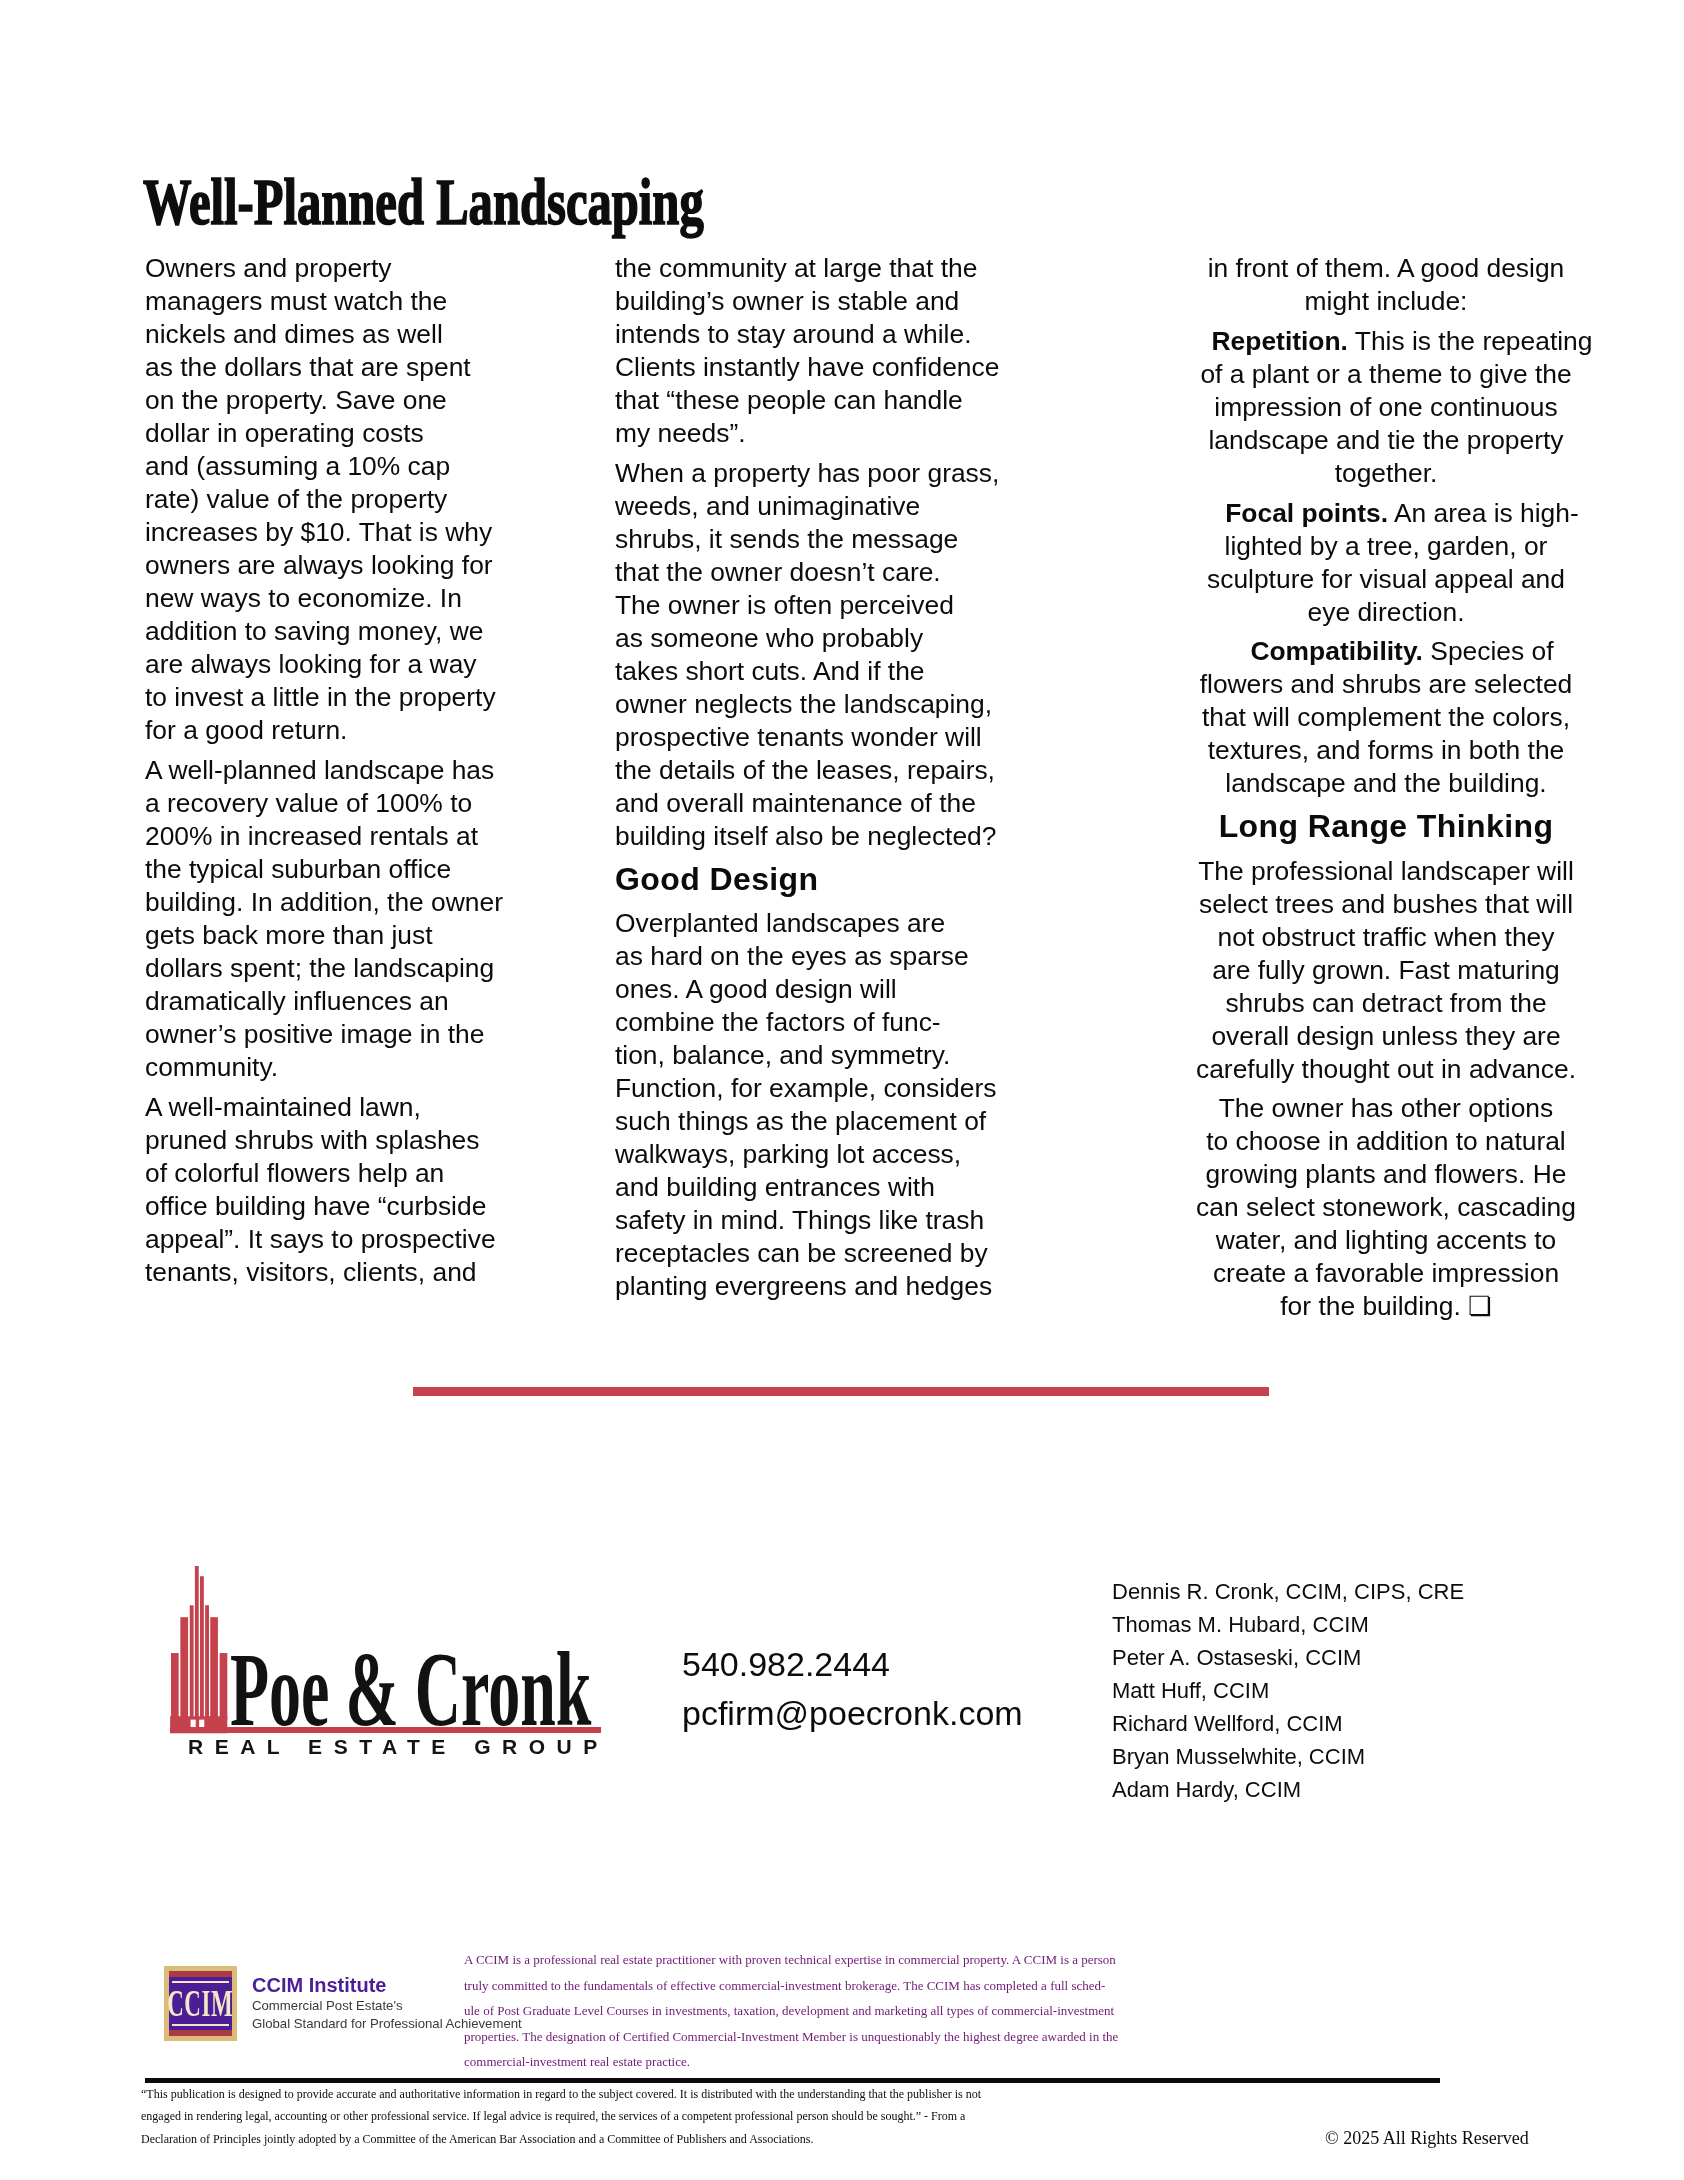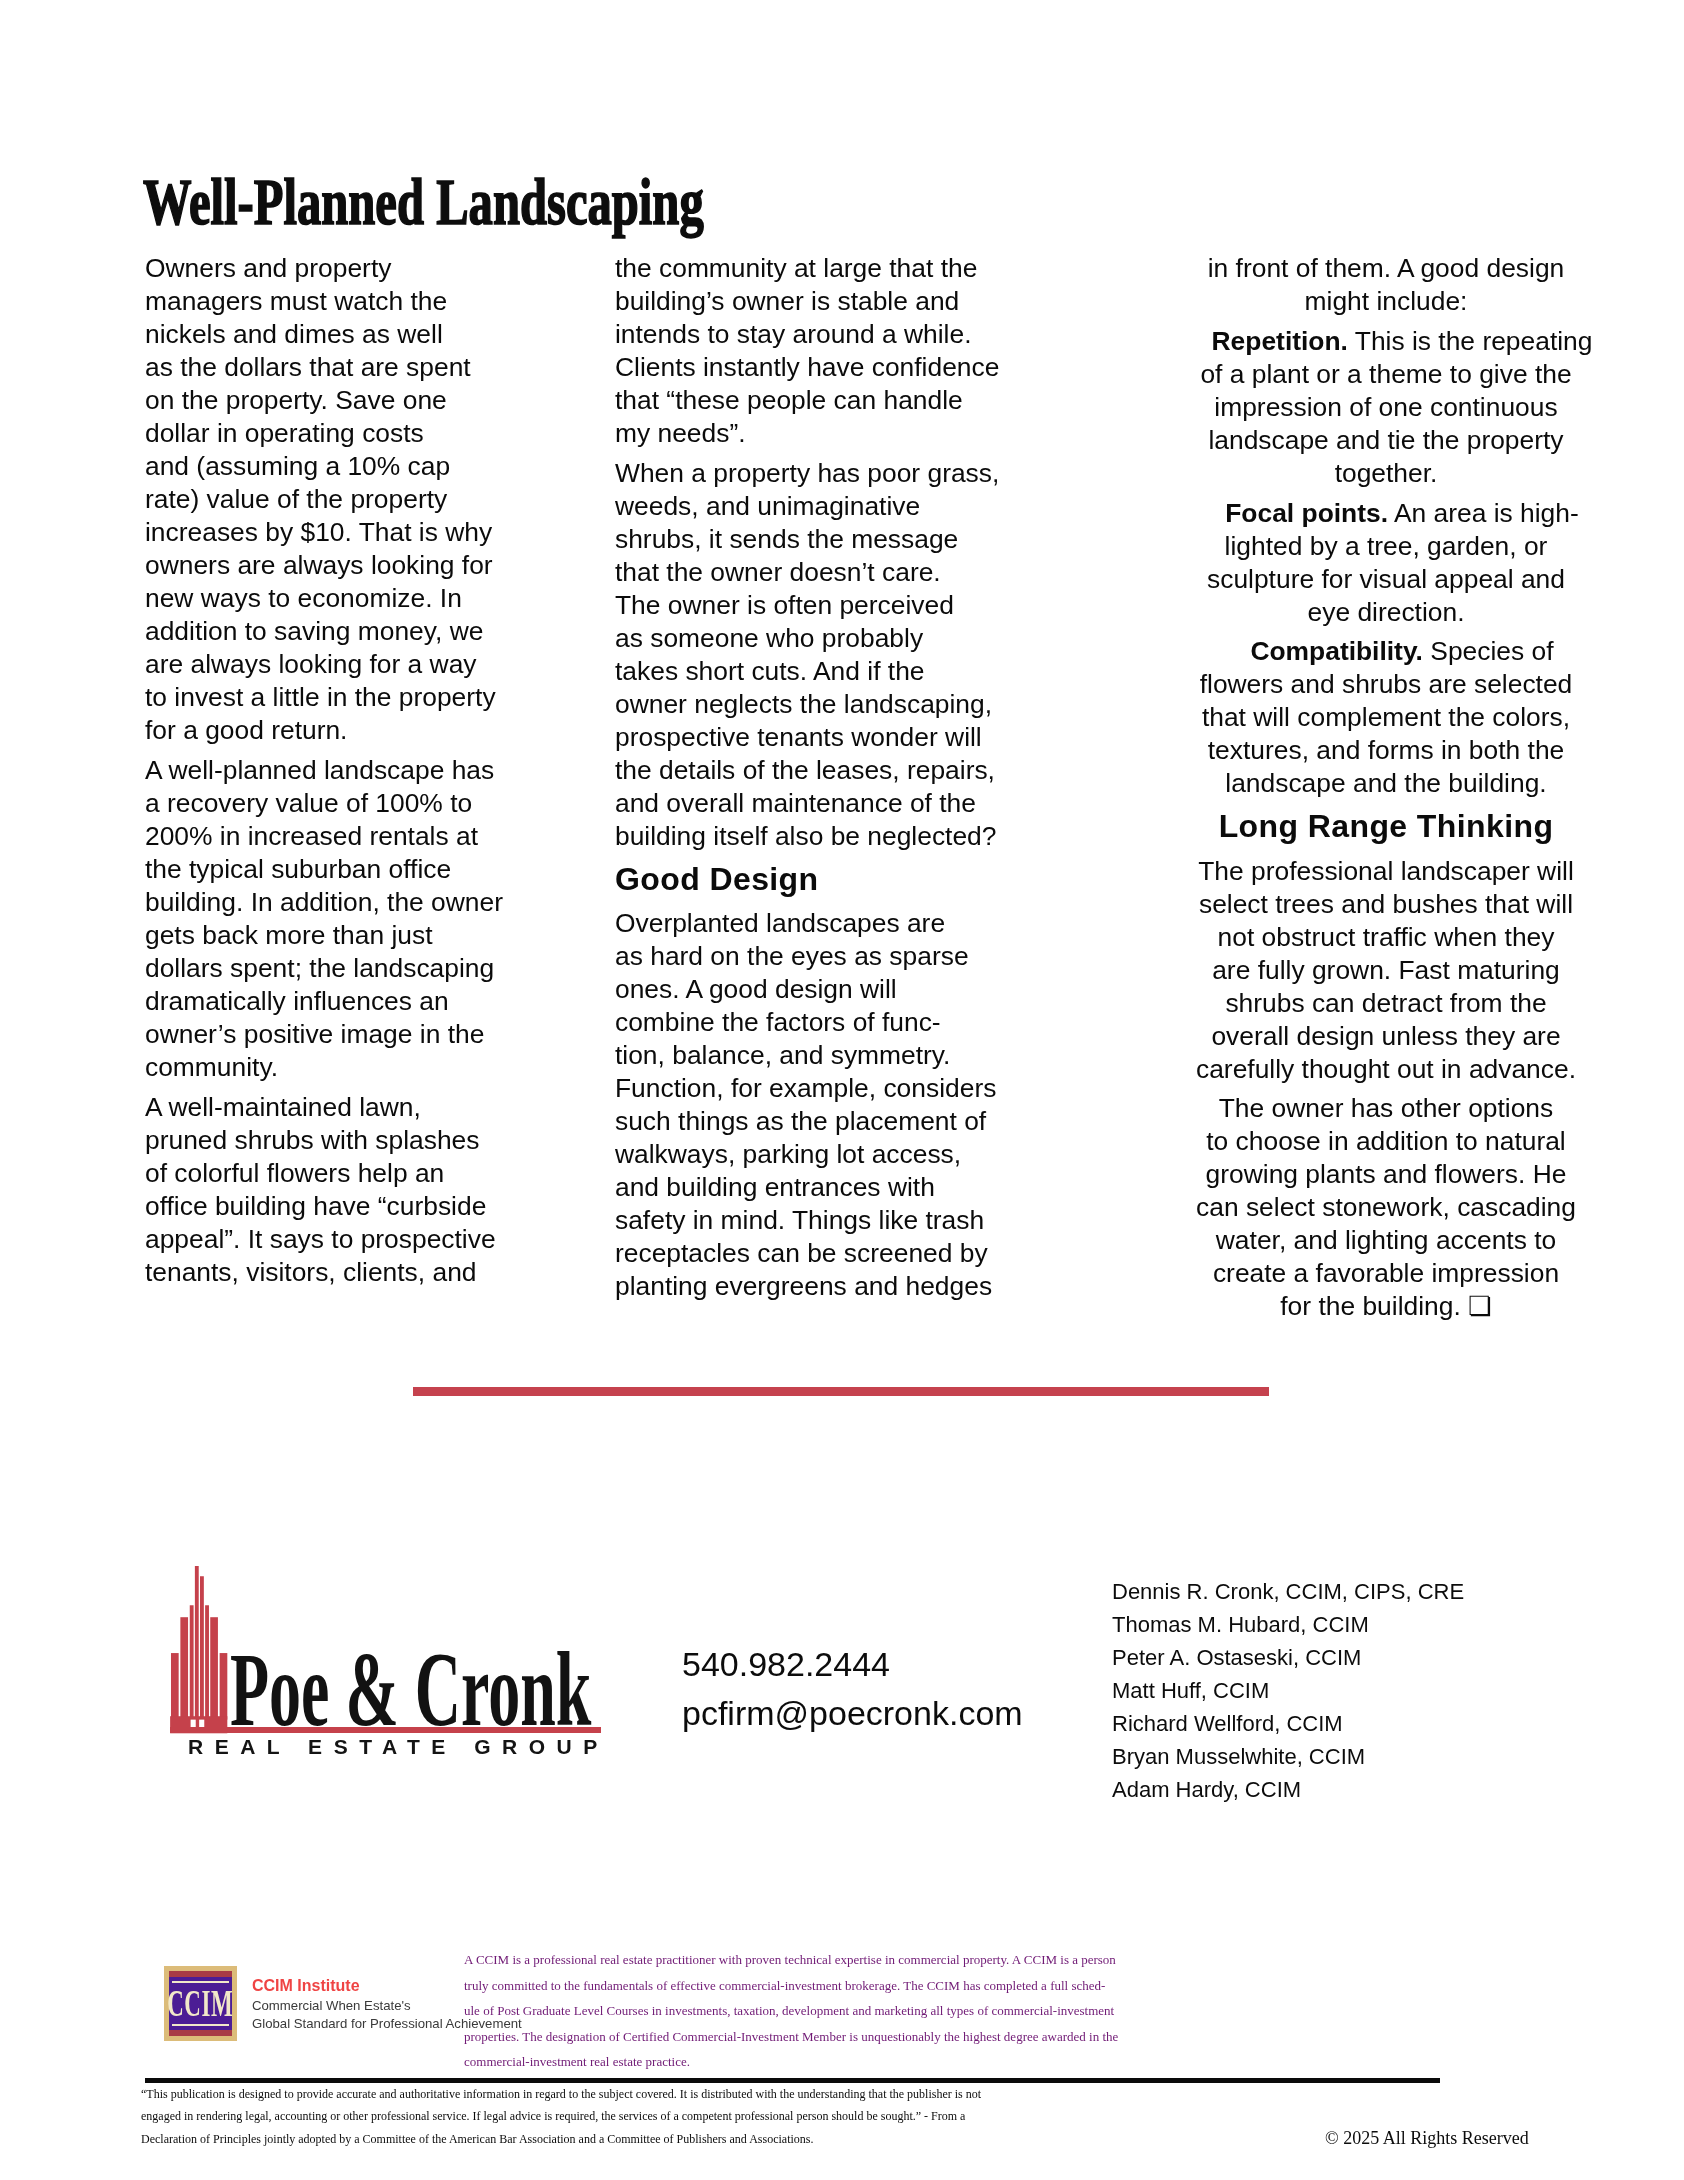--- a/index.html
+++ b/index.html
@@ -96,21 +96,21 @@
   }
   .ccim-badge-field:before{top:4.3px;}
   .ccim-badge-field:after{bottom:4.3px;}
   .ccim-badge-text{
     font-family:"Liberation Serif","DejaVu Serif",serif;
     font-weight:bold;font-size:37px;color:#F2E8C9;
     transform:scaleX(0.62);transform-origin:center;
     letter-spacing:0.9px;
   }
   .ccim-head{position:absolute;left:252px;top:1974px;}
-  .ccim-name{font-size:16px;font-weight:bold;line-height:23px;color:#ef4444;}
+  .ccim-name{font-size:20px;font-weight:bold;line-height:23px;color:#4c1d95;}
   .ccim-sub{font-size:13.2px;line-height:18.3px;color:#3a3a3a;}
   .ccim-desc{
     position:absolute;left:464px;top:1947px;width:1099px;
     font-family:"Liberation Serif","DejaVu Serif",serif;
     font-size:13px;line-height:25.6px;color:#701a75;
     white-space:pre-line;
   }
   
   .black-rule{
     position:absolute;left:145px;top:2078px;width:1295px;height:5.1px;background:#0a0a0a;
@@ -276,21 +276,21 @@
     <li>Adam Hardy, CCIM</li>
   </ul>
 
   <div class="ccim-badge">
     <div class="ccim-badge-field">
       <span class="ccim-badge-text">CCIM</span>
     </div>
   </div>
   <div class="ccim-head">
     <div class="ccim-name">CCIM Institute</div>
-    <div class="ccim-sub">Commercial When Estate's</div>
+    <div class="ccim-sub">Commercial Post Estate's</div>
     <div class="ccim-sub">Global Standard for Professional Achievement</div>
   </div>
   <div class="ccim-desc">A CCIM is a professional real estate practitioner with proven technical expertise in commercial property. A CCIM is a person
 truly committed to the fundamentals of effective commercial-investment brokerage. The CCIM has completed a full sched-
 ule of Post Graduate Level Courses in investments, taxation, development and marketing all types of commercial-investment
 properties. The designation of Certified Commercial-Investment Member is unquestionably the highest degree awarded in the
 commercial-investment real estate practice.</div>
 
   <div class="black-rule"></div>
   <div class="disclaimer">“This publication is designed to provide accurate and authoritative information in regard to the subject covered. It is distributed with the understanding that the publisher is not

